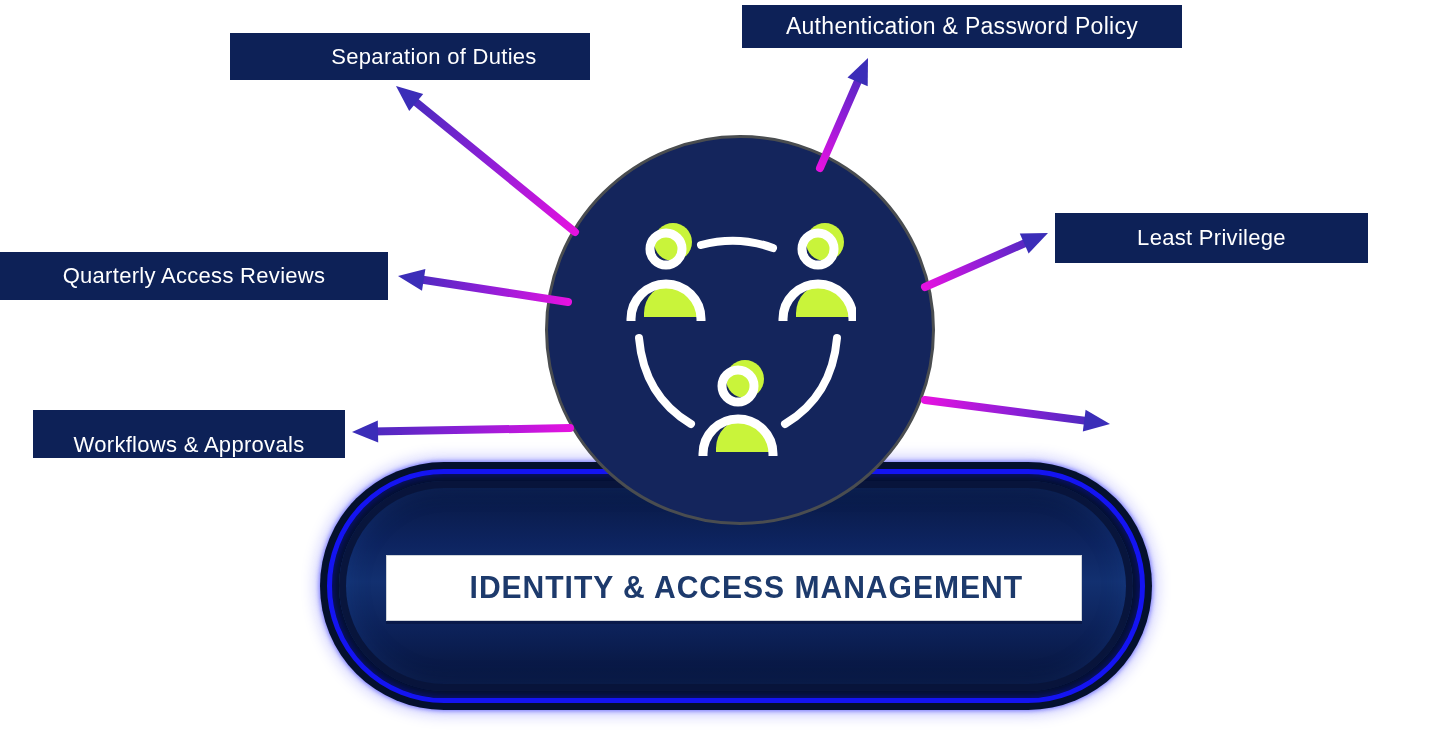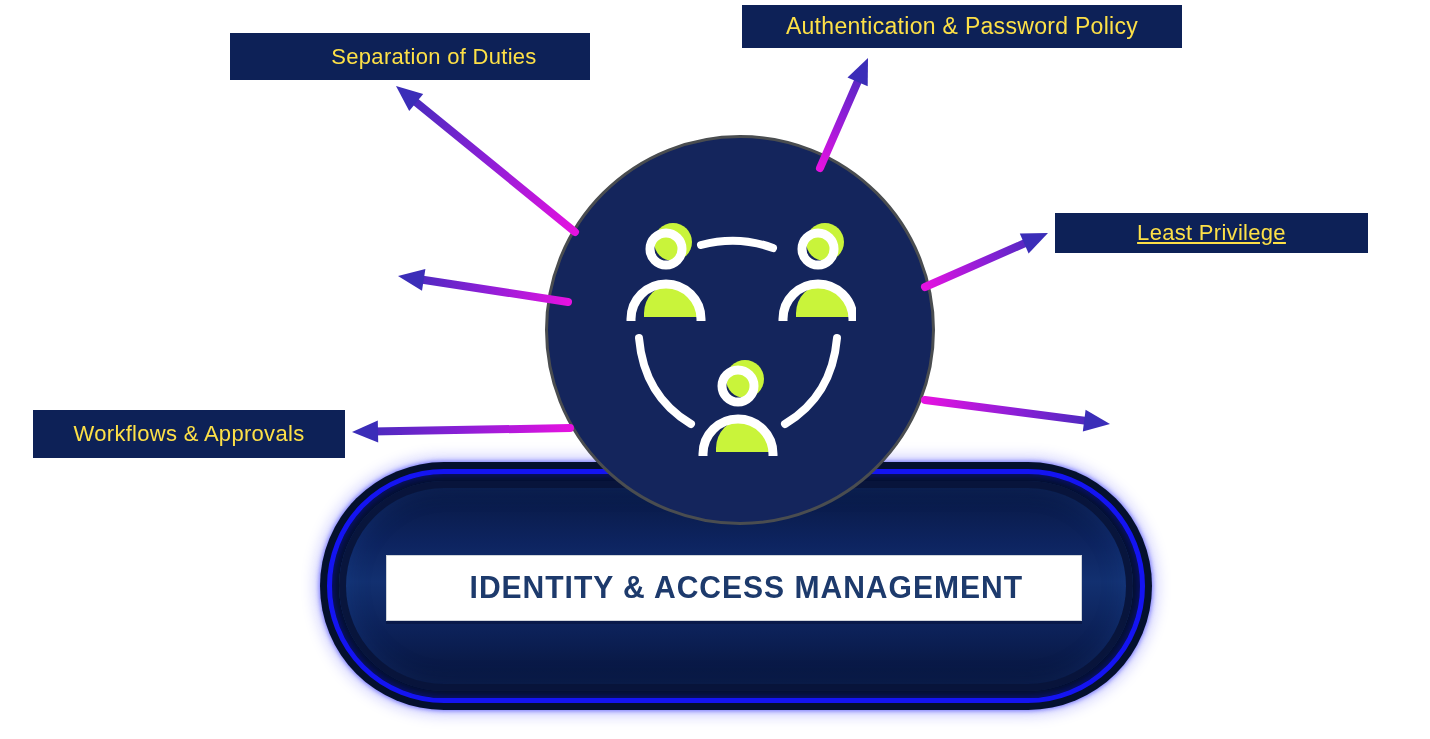--- a/index.html
+++ b/index.html
@@ -35,31 +35,31 @@
     border:3px solid #4a4d50;
     box-sizing:border-box;
   }
   .hub svg{position:absolute;left:78px;top:73px;}
   
   .arrows{position:absolute;left:0;top:0;width:1430px;height:739px;pointer-events:none;}
   
   .label-box{
     position:absolute;
     background:#0d2157;
-    color:#fde047;
+    color:#ffffff;
     display:flex;align-items:center;justify-content:center;
     font-size:22px;letter-spacing:.3px;
     white-space:nowrap;
   }
   .lb-separation{left:230px;top:33px;width:312px;height:47px;padding-left:48px;}
   .lb-auth{left:742px;top:5px;width:440px;height:43px;font-size:23px;}
-  .lb-least{left:1055px;top:213px;width:313px;height:40px;text-decoration:underline;}
+  .lb-least{left:1055px;top:213px;width:313px;height:50px;}
   .lb-role{left:1115px;top:398px;width:313px;height:48px;}
   .lb-quarterly{left:0px;top:252px;width:388px;height:48px;}
-  .lb-workflows{left:33px;top:410px;width:312px;height:48px;}
+  .lb-workflows{left:33px;top:410px;width:312px;height:48px;align-items:flex-end;}
   
   .title-plate{
     position:absolute;left:386px;top:555px;width:696px;height:66px;
     background:#ffffff;
     border:1px solid #cfd4da;
     box-shadow:0 3px 0 rgba(2,8,40,.35);
     display:flex;align-items:center;justify-content:center;
     box-sizing:border-box;
     padding-left:24px;
   }
@@ -171,20 +171,23 @@
 
   <div class="label-box lb-separation">
     <span>Separation of Duties</span>
   </div>
   <div class="label-box lb-auth">
     <span>Authentication &amp; Password Policy</span>
   </div>
   <div class="label-box lb-least">
     <span>Least Privilege</span>
   </div>
+  <div class="label-box lb-quarterly">
+    <span>Quarterly Access Reviews</span>
+  </div>
   <div class="label-box lb-workflows">
     <span>Workflows &amp; Approvals</span>
   </div>
 
   <div class="title-plate">
     <span class="title-text">IDENTITY &amp; ACCESS MANAGEMENT</span>
   </div>
 
 </div>
 

